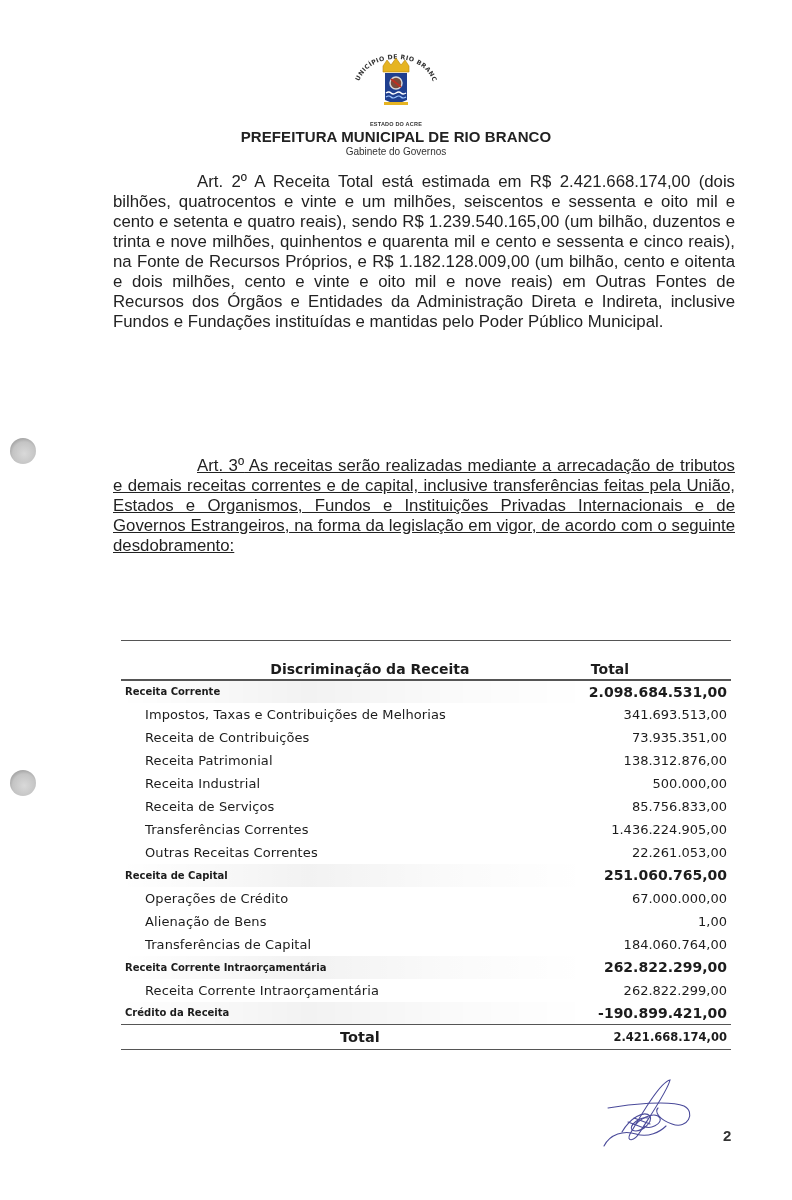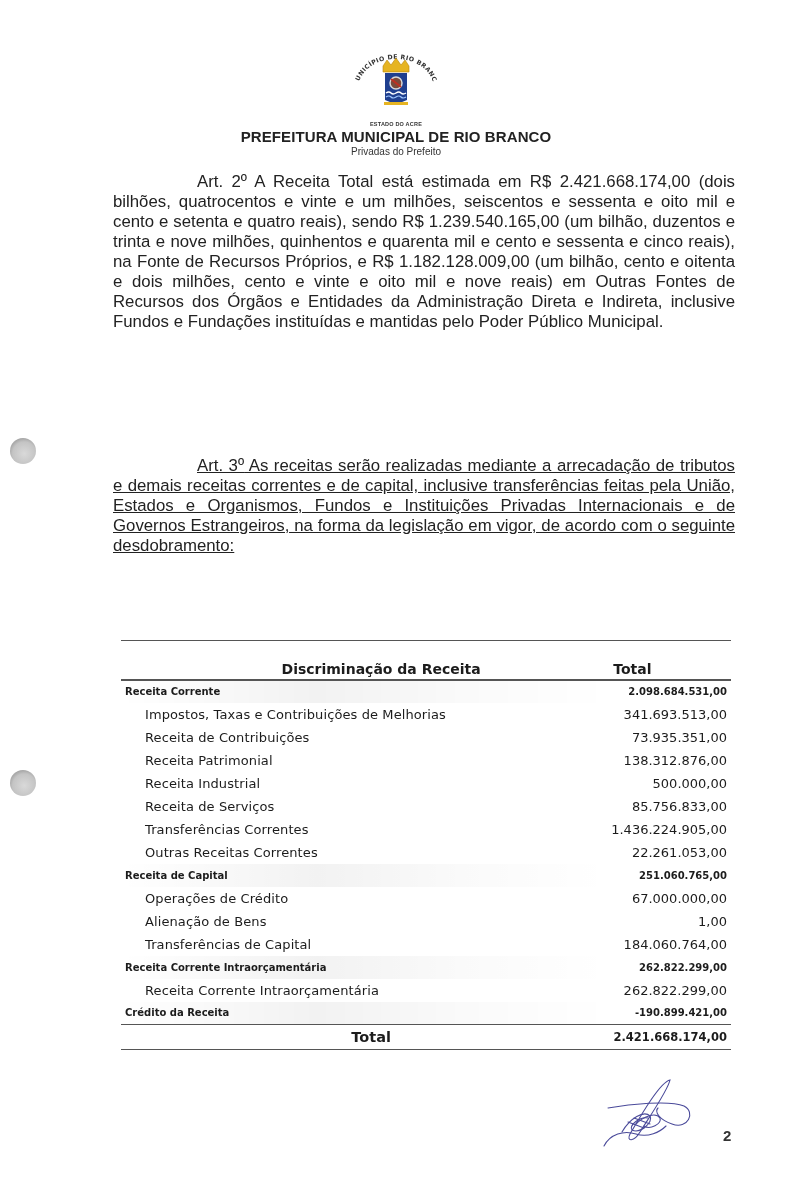--- a/index.html
+++ b/index.html
@@ -34,21 +34,21 @@
     }
     .revenue-table th {
       font-size: 14px; font-weight: bold; height: 39px; vertical-align: bottom; padding-bottom: 2px;
       border-top: 1.5px solid #555; border-bottom: 2px solid #555;
     }
     .revenue-table th.col-desc { text-align: center; padding-left: 30px; }
     .revenue-table th.col-total { text-align: left; padding-left: 2px; width: 112px; }
     .revenue-table td { height: 23px; font-size: 14px; vertical-align: middle; white-space: nowrap; }
     .revenue-table td.val { text-align: right; padding-right: 4px; font-size: 13px; }
     .revenue-table tr.group td { font-weight: bold; font-size: 10px; }
-    .revenue-table tr.group td.val { font-size: 10px; }
+    .revenue-table tr.group td.val { font-size: 14px; }
     .revenue-table tr.group td.desc { padding-left: 4px;
       background: linear-gradient(90deg, rgba(0,0,0,0) 0%, rgba(0,0,0,0.05) 40%, rgba(0,0,0,0.02) 70%, rgba(0,0,0,0) 100%); }
     .revenue-table tr.item td.desc { padding-left: 24px; font-size: 13px; letter-spacing: 0.1px; }
     .revenue-table tr.last-group td { border-bottom: 1.5px solid #555; }
     .revenue-table tr.total-row td { font-weight: bold; height: 25px; border-bottom: 1.5px solid #555; }
     .revenue-table tr.total-row td.desc { text-align: center; padding-left: 10px; font-size: 14.5px; }
     .revenue-table tr.total-row td.val { font-size: 11.5px; }
 
     .signature { position: absolute; left: 600px; top: 1072px; width: 110px; height: 90px; }
     .page-number { position: absolute; left: 723px; top: 1127px; font-size: 15px; font-weight: bold; color: #333; }
@@ -74,21 +74,21 @@
       <path d="M44 31 H66 V58 Q55 64 44 58 Z" fill="#1f3f8f"></path>
       <circle cx="55" cy="41" r="6" fill="#7a4a3a" stroke="#d8d8d8" stroke-width="1.5"></circle>
       <line x1="50" y1="37" x2="60" y2="45" stroke="#c03020" stroke-width="2"></line>
       <path d="M45 51 q3 -2 5 0 t5 0 t5 0 t5 0" stroke="#ffffff" stroke-width="1.5" fill="none"></path>
       <path d="M45 55 q3 -2 5 0 t5 0 t5 0 t5 0" stroke="#9ec6ff" stroke-width="1.2" fill="none"></path>
       <rect x="43" y="60" width="24" height="3" fill="#e6b422"></rect>
     </svg>
   </div>
   <div class="estado">ESTADO DO ACRE</div>
   <div class="prefeitura">PREFEITURA MUNICIPAL DE RIO BRANCO</div>
-  <div class="gabinete">Privadas do Prefeito</div>
+  <div class="gabinete">Gabinete do Governos</div>
 </header>
 
 <p class="body-text" id="article-2"><span class="indent"></span><span>Art. 2º</span><span> A Receita Total está estimada em R$ 2.421.668.174,00 (dois bilhões, quatrocentos e vinte e um milhões, seiscentos e sessenta e oito mil e cento e setenta e quatro reais), sendo R$ 1.239.540.165,00 (um bilhão, duzentos e trinta e nove milhões, quinhentos e quarenta mil e cento e sessenta e cinco reais), na Fonte de Recursos Próprios, e R$ 1.182.128.009,00 (um bilhão, cento e oitenta e dois milhões, cento e vinte e oito mil e nove reais) em Outras Fontes de Recursos dos Órgãos e Entidades da Administração Direta e Indireta, inclusive Fundos e Fundações instituídas e mantidas pelo Poder Público Municipal.</span></p>
 
 <p class="body-text" id="article-3"><span class="indent"></span><span>Art. 3º</span><span> As receitas serão realizadas mediante a arrecadação de tributos e demais receitas correntes e de capital, inclusive transferências feitas pela União, Estados e Organismos, Fundos e Instituições Privadas Internacionais e de Governos Estrangeiros, na forma da legislação em vigor, de acordo com o seguinte desdobramento:</span></p>
 
 <table class="revenue-table">
   <thead>
     <tr>
       <th class="col-desc">Discriminação da Receita</th>

